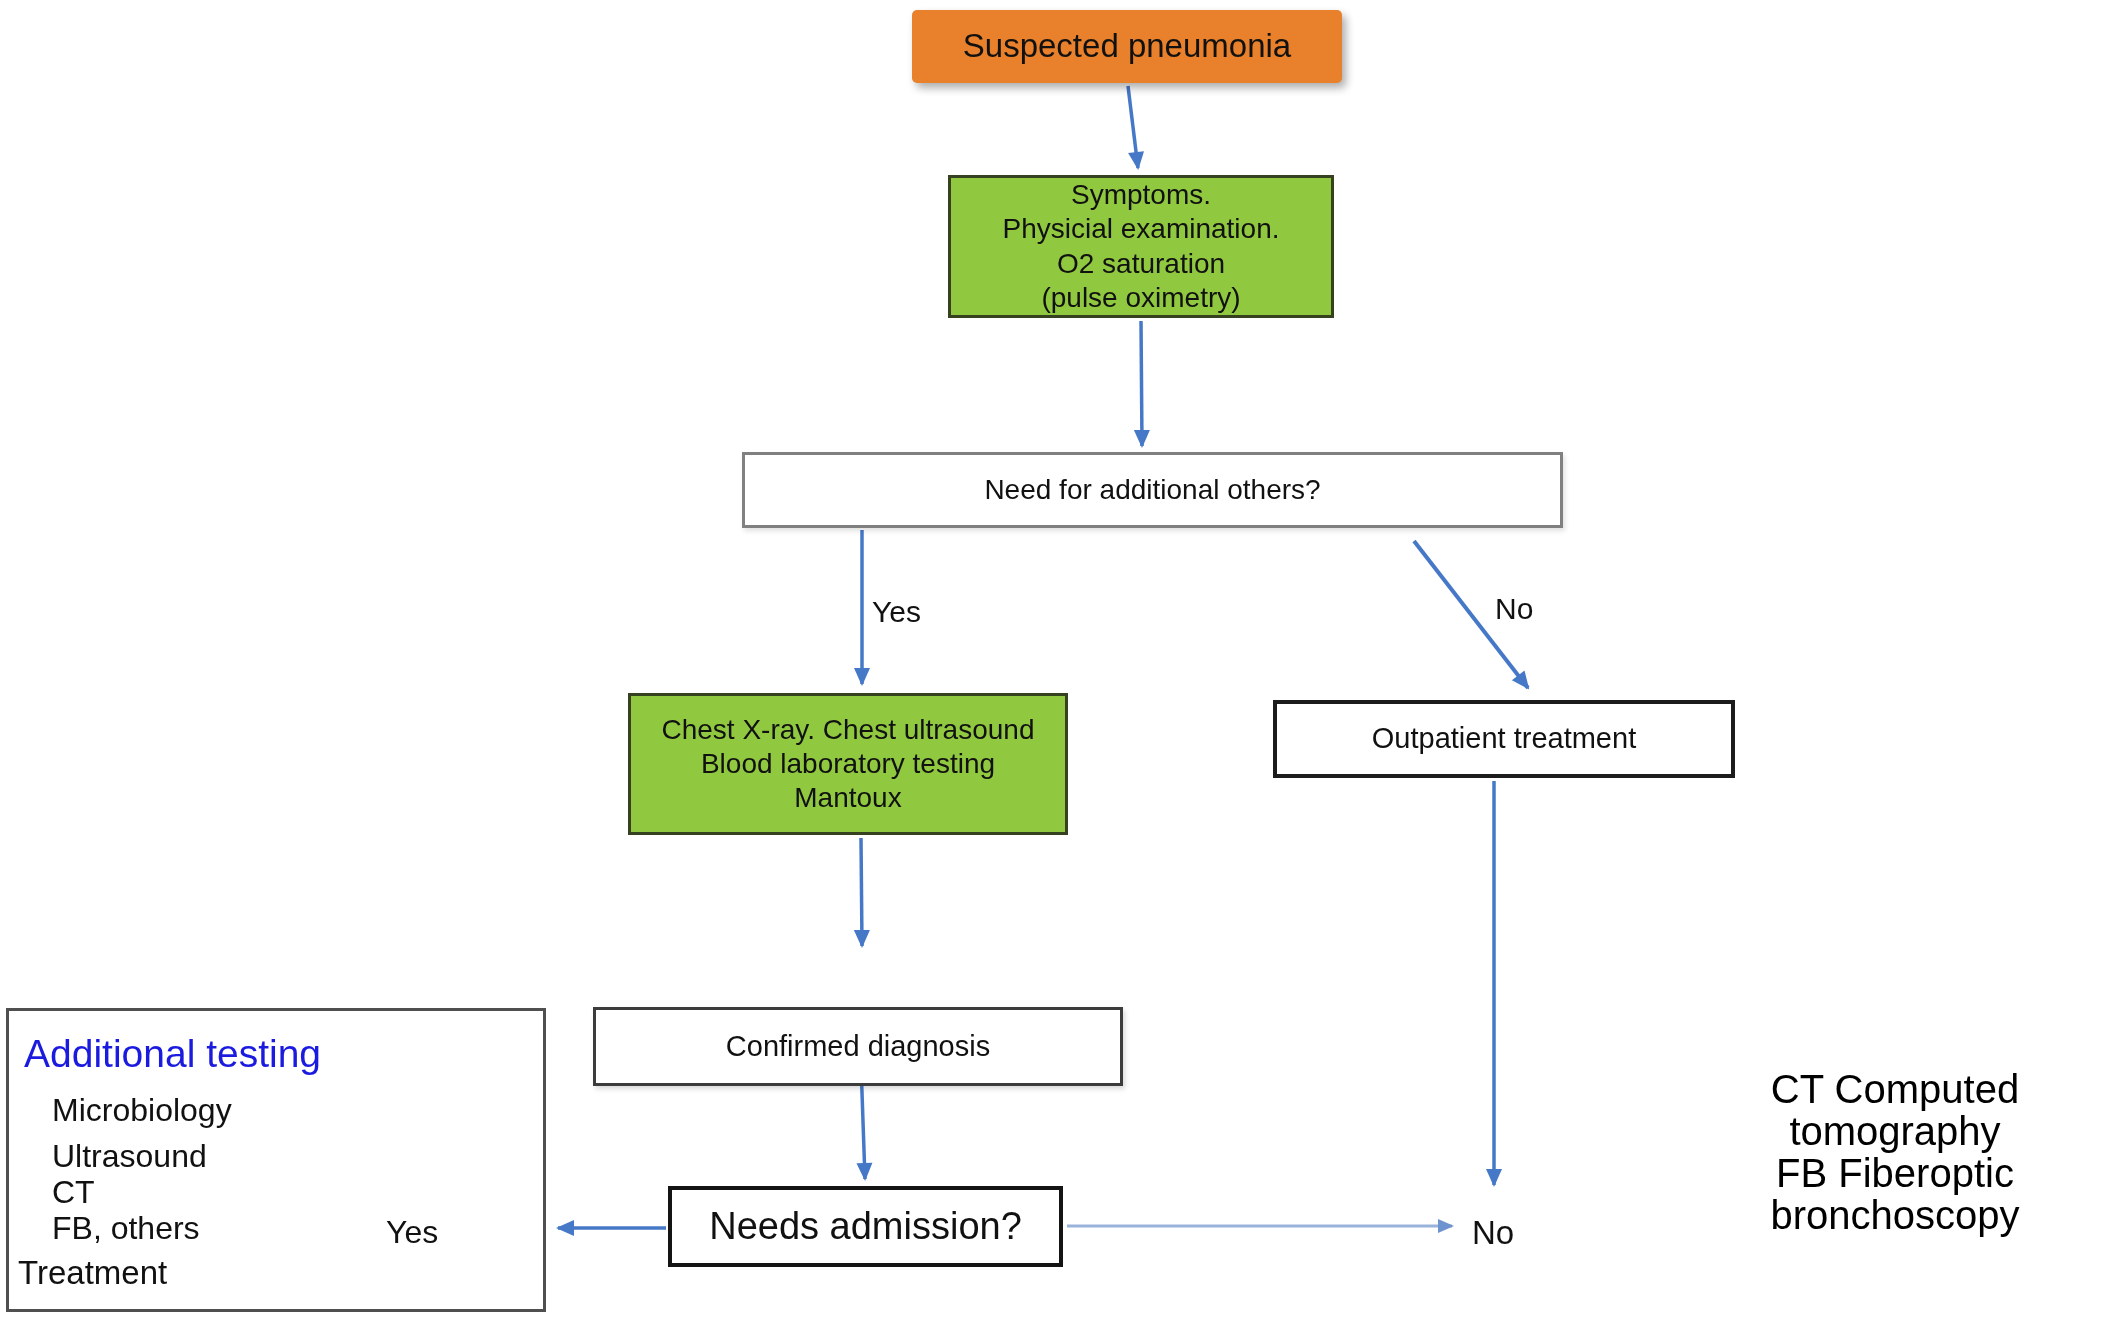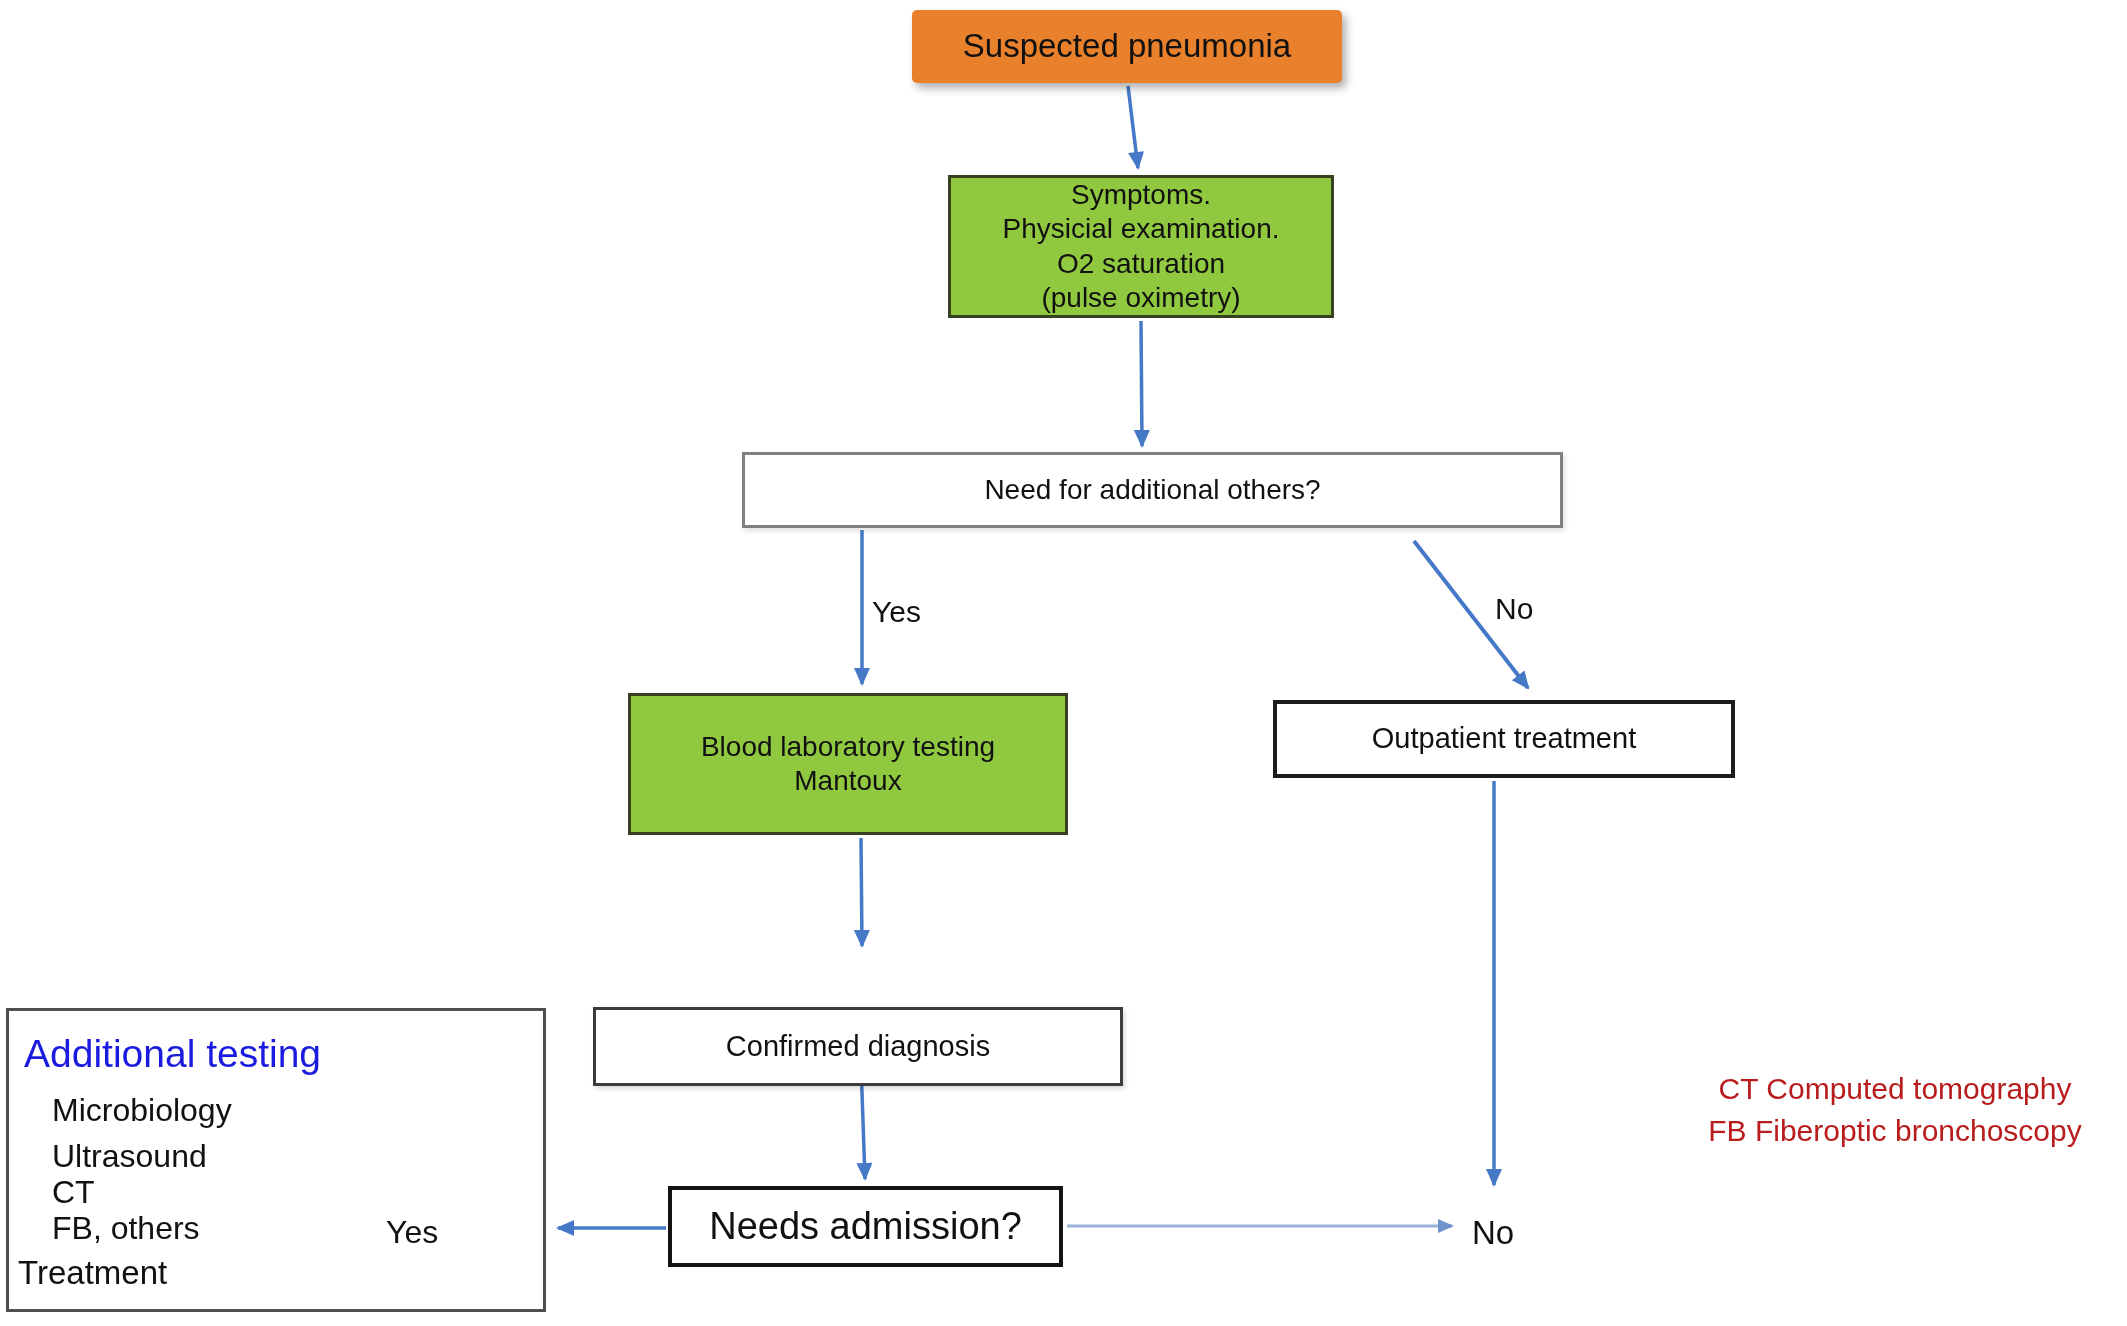--- a/index.html
+++ b/index.html
@@ -56,21 +56,21 @@
   .panel-item2{left:52px;top:1174px;font-size:32px;}
   .panel-item3{left:52px;top:1210px;font-size:32px;}
   .panel-footer{left:18px;top:1254px;font-size:33px;}
   .lbl{font-size:30px;color:#111;}
   .lbl-yes-top{left:872px;top:595px;}
   .lbl-no-top{left:1495px;top:592px;}
   .lbl-yes-bottom{left:386px;top:1214px;font-size:32px;}
   .lbl-no-bottom{left:1472px;top:1214px;font-size:33px;}
   .legend{
     position:absolute;left:1665px;top:1068px;width:460px;
-    text-align:center;font-size:30px;line-height:42px;color:#b91c1c;
+    text-align:center;font-size:40px;line-height:42px;color:#000000;
   }
 </style>
 </head>
 <body>
 
 <div class="canvas">
 
   <svg class="arrows" width="2127" height="1326" viewBox="0 0 2127 1326">
     <defs>
       <marker id="mB" markerUnits="userSpaceOnUse" markerWidth="26" markerHeight="26" refX="17" refY="9" orient="auto">
@@ -100,20 +100,21 @@
     <div class="ln">Physicial examination.</div>
     <div class="ln">O2 saturation</div>
     <div class="ln">(pulse oximetry)</div>
   </div>
 
   <div class="node n-need">
     <span class="ln">Need for additional others?</span>
   </div>
 
   <div class="node n-green2">
+    <div class="ln">Chest X-ray. Chest ultrasound</div>
     <div class="ln">Blood laboratory testing</div>
     <div class="ln">Mantoux</div>
   </div>
 
   <div class="node n-outpatient">
     <span class="ln">Outpatient treatment</span>
   </div>
 
   <div class="node n-confirmed">
     <span class="ln">Confirmed diagnosis</span>

